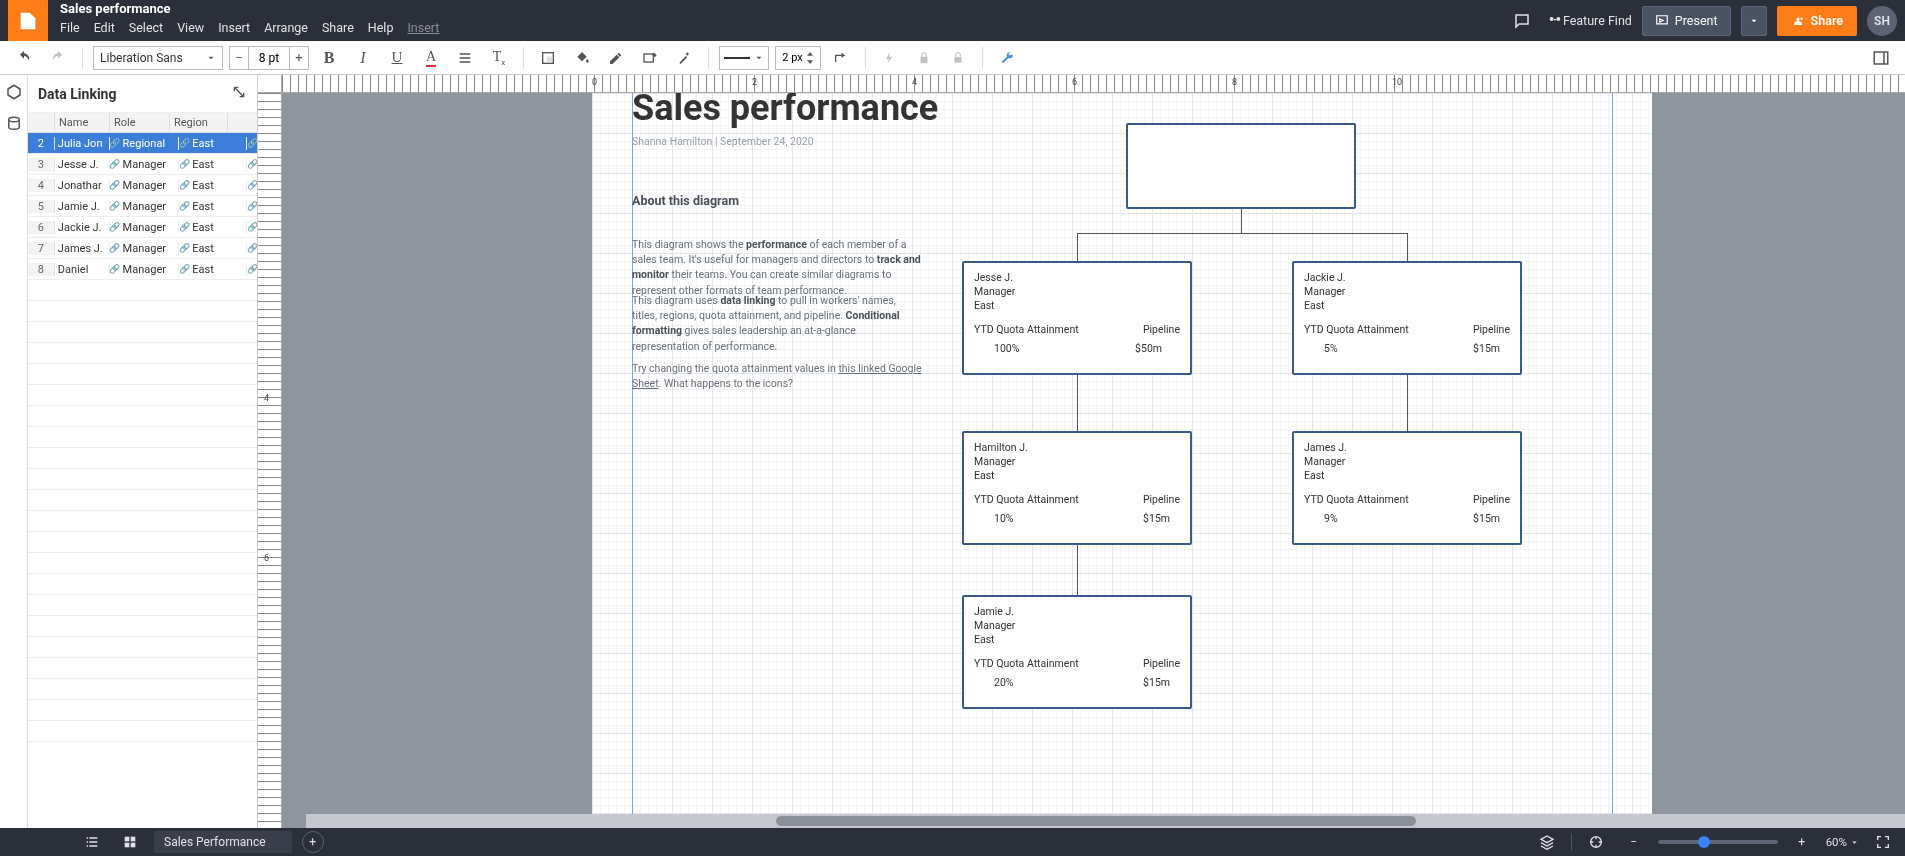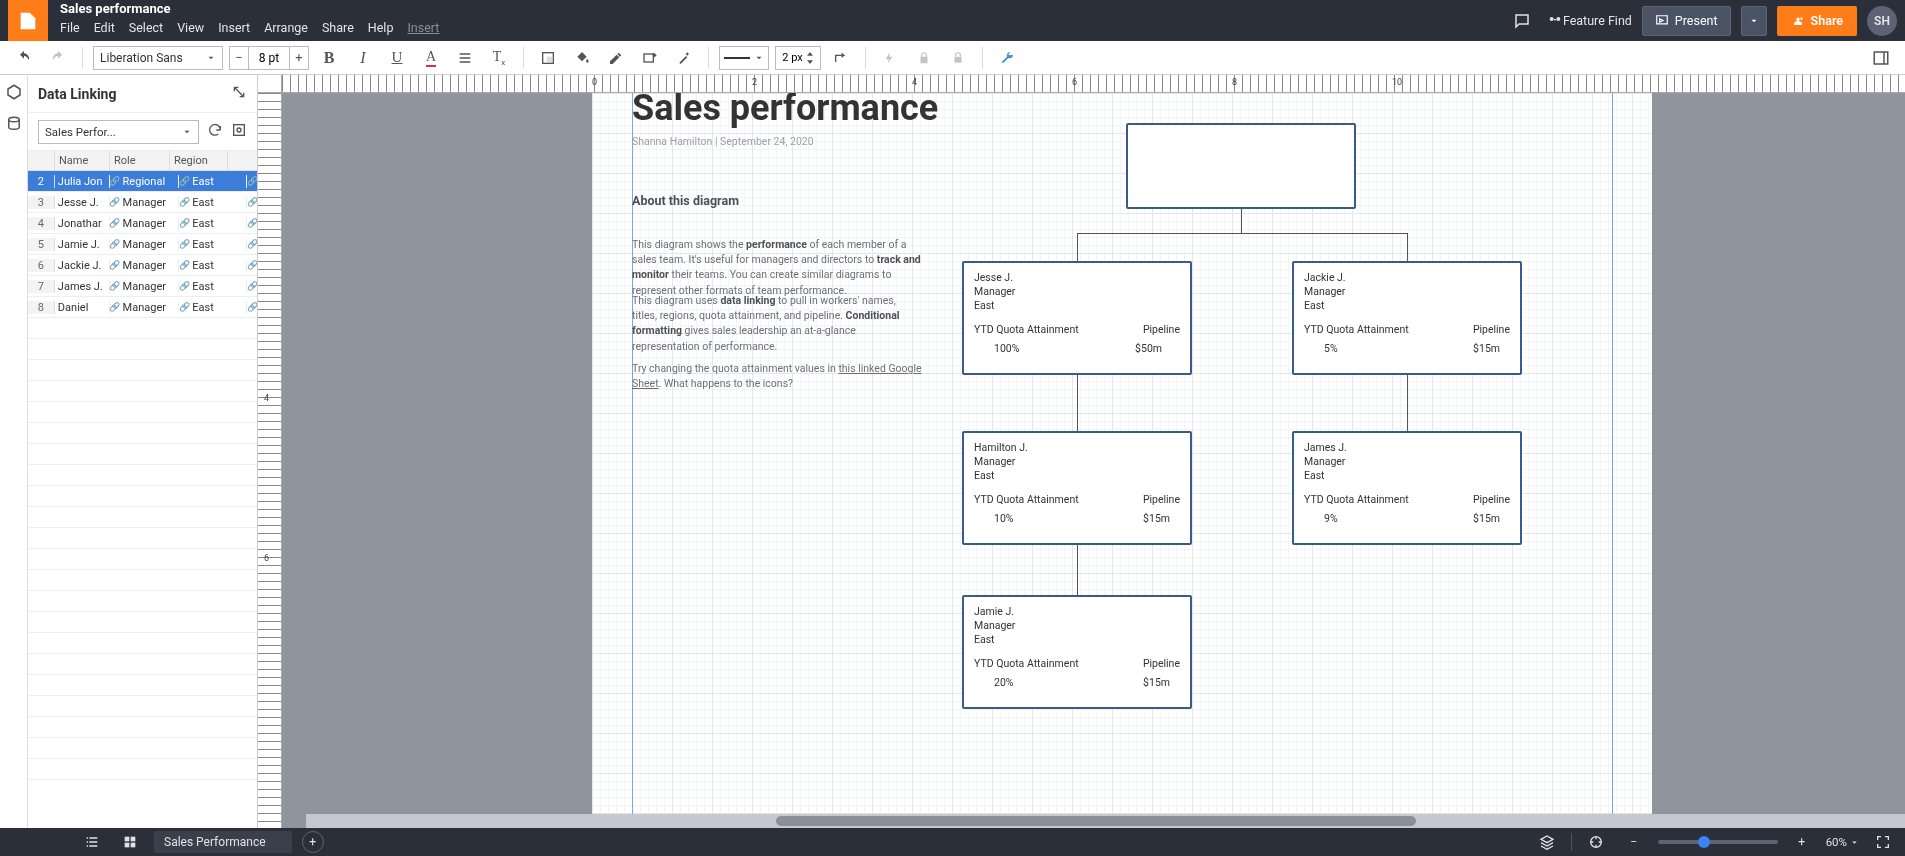--- a/index.html
+++ b/index.html
@@ -285,35 +285,20 @@
       </div>
   </div>
 
   <div class="data-panel">
     <div class="dp-head">
       <span class="dp-title">Data Linking</span>
       <span class="dp-pop"><svg width="16" height="16" viewBox="0 0 24 24">
             <path fill="none" stroke="currentColor" stroke-width="2" d="M5 5h6M5 5v6M5 5l7 7M13 19h6v-6M19 19l-7-7"></path>
           </svg></span>
     </div>
-    <div class="dp-row">
-      <div class="sheet-select">
-        <span>Sales Perfor...</span>
-        <svg width="10" height="10" viewBox="0 0 24 24">
-            <path fill="#555" d="M6 9l6 6 6-6z"></path>
-          </svg>
-      </div>
-      <span class="dp-icon"><svg width="16" height="16" viewBox="0 0 24 24">
-            <path fill="none" stroke="currentColor" stroke-width="2" d="M20 12a8 8 0 10-3 6M20 12V6m0 6h-6"></path>
-          </svg></span>
-      <span class="dp-icon"><svg width="16" height="16" viewBox="0 0 24 24">
-            <rect x="4" y="4" width="16" height="16" fill="none" stroke="currentColor" stroke-width="2"></rect>
-            <circle cx="12" cy="12" r="3" fill="none" stroke="currentColor" stroke-width="2"></circle>
-          </svg></span>
-    </div>
     <div class="grid">
       <div class="grid-header">
         <div class="rownum-h"></div>
         <div class="gh gh-name">Name</div>
         <div class="gh gh-role">Role</div>
         <div class="gh gh-region">Region</div>
       </div>
       <div id="grid-body">
           <div class="grid-row selected">
             <div class="rownum">2</div>

